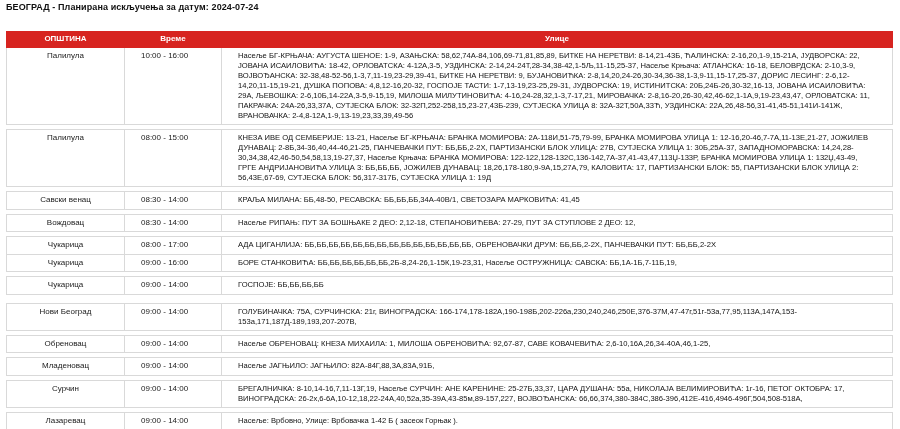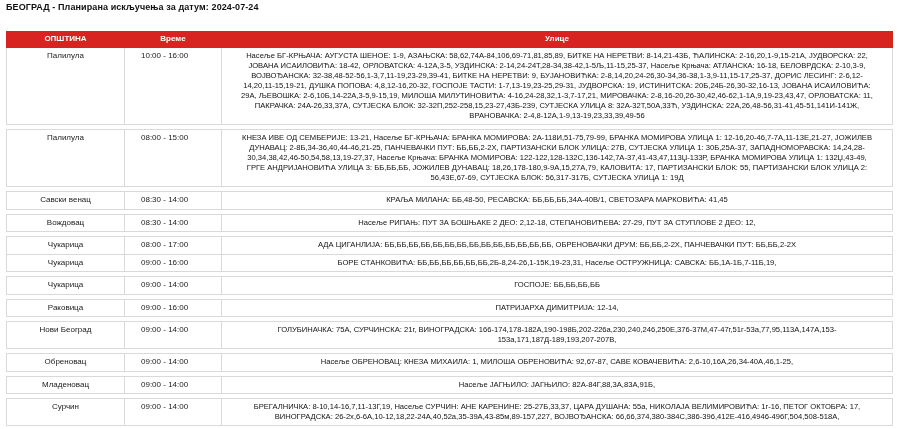--- a/index.html
+++ b/index.html
@@ -59,21 +59,21 @@
     color: #1a1a1a;
     font-size: 8px;
     white-space: nowrap;
   }
   tbody td.time {
     color: #1a1a1a;
     font-size: 8px;
     white-space: nowrap;
   }
   tbody td.streets {
-    text-align: center;
+    text-align: left;
     color: #111111;
     word-break: break-word;
   }
   tbody tr:nth-child(odd) td { background: #ffffff; }
   tbody tr:nth-child(even) td { background: #ffffff; }
   .sep-row td {
     border: none;
     height: 4px;
     padding: 0;
     background: #ffffff;
@@ -146,25 +146,20 @@
           <td colspan="3"></td>
         </tr>
       <tr>
         <td class="muni">Чукарица</td>
         <td class="time">09:00 - 14:00</td>
         <td class="streets">ГОСПОЈЕ: ББ,ББ,ББ,ББ</td>
       </tr>
       <tr class="sep-row">
           <td colspan="3"></td>
         </tr>
-      <tr>
-        <td class="muni">Раковица</td>
-        <td class="time">09:00 - 16:00</td>
-        <td class="streets">ПАТРИЈАРХА ДИМИТРИЈА: 12-14,</td>
-      </tr>
       <tr class="sep-row">
           <td colspan="3"></td>
         </tr>
       <tr>
         <td class="muni">Нови Београд</td>
         <td class="time">09:00 - 14:00</td>
         <td class="streets">ГОЛУБИНАЧКА: 75А, СУРЧИНСКА: 21г, ВИНОГРАДСКА: 166-174,178-182А,190-198Б,202-226а,230,240,246,250Е,376-37М,47-47г,51г-53а,77,95,113А,147А,153-153а,171,187Д-189,193,207-207В,</td>
       </tr>
       <tr class="sep-row">
           <td colspan="3"></td>

